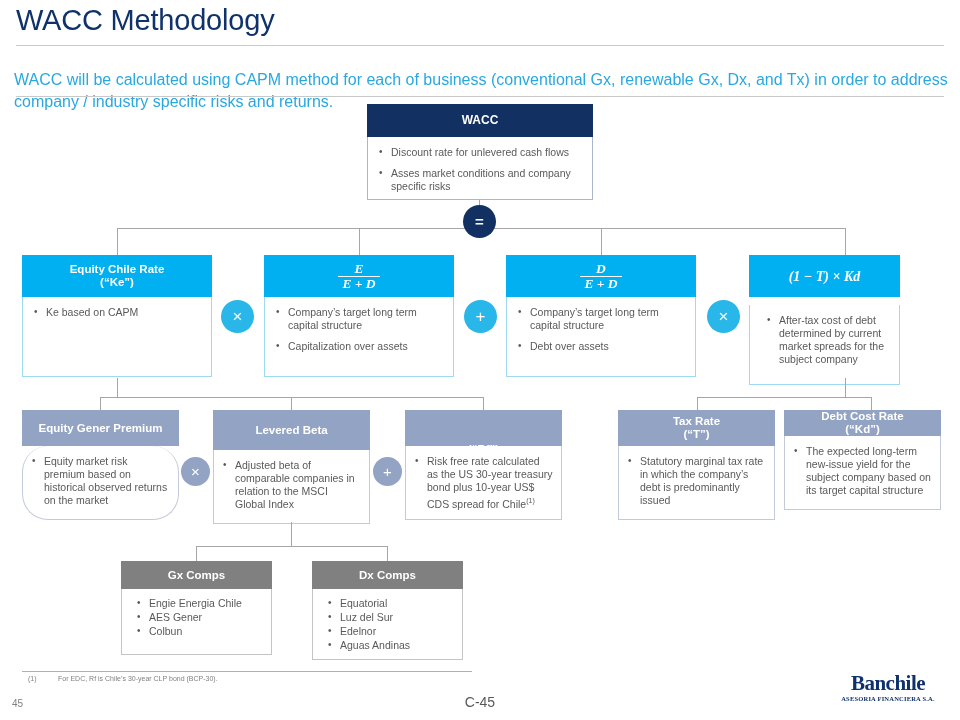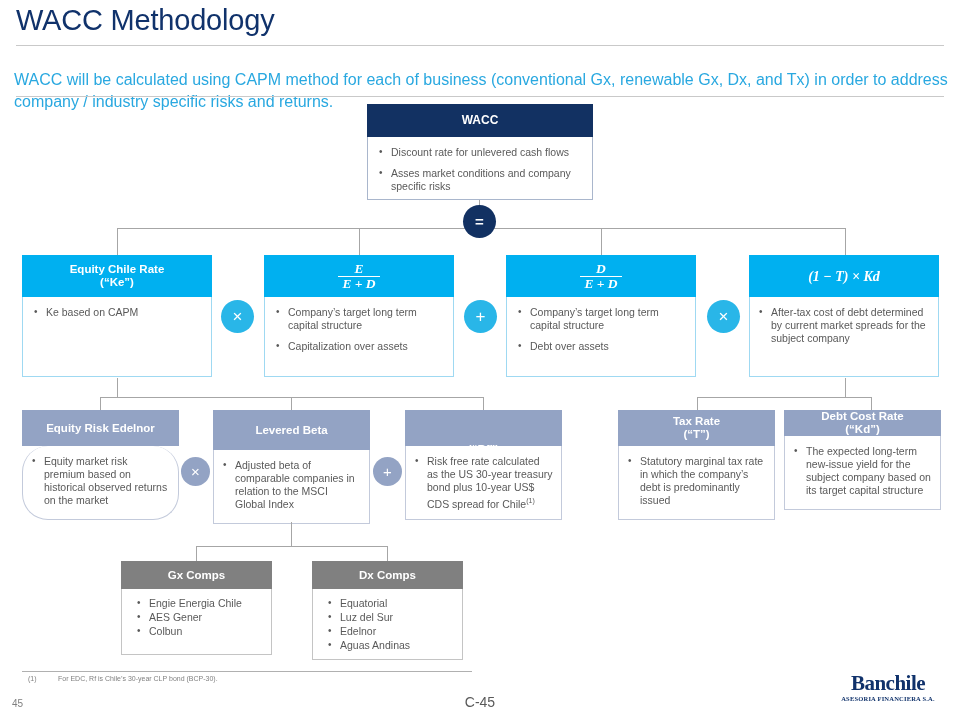--- a/index.html
+++ b/index.html
@@ -169,45 +169,45 @@
     <div class="body" style="height:80px;padding:9px 8px 0 8px;">
       <ul class="bul">
         <li>Company’s target long term capital structure</li>
         <li>Debt over assets</li>
       </ul>
     </div>
   </div>
 
   <div class="op cy" style="left:707px;top:300px;width:33px;height:33px;">×</div>
 
-  <div class="box cyan" style="left:749px;top:255px;width:190px;">
+  <div class="box cyan" style="left:749px;top:255px;width:151px;">
     <div class="hdr" style="height:42px;">
       <span class="mathline">(1 − T) × Kd</span>
     </div>
-    <div class="body" style="height:80px;padding:9px 8px 0 6px;">
+    <div class="body" style="height:80px;padding:9px 8px 0 14px;margin-top:8px;">
       <ul class="bul">
         <li>After-tax cost of debt determined by current market spreads for the subject company</li>
       </ul>
     </div>
   </div>
 
   <div class="ln lnv" style="left:117px;top:378px;height:19px;"></div>
   <div class="ln lnh" style="left:100px;top:397px;width:383px;"></div>
   <div class="ln lnv" style="left:100px;top:397px;height:13px;"></div>
   <div class="ln lnv" style="left:291px;top:397px;height:13px;"></div>
   <div class="ln lnv" style="left:483px;top:397px;height:13px;"></div>
 
   <div class="ln lnv" style="left:845px;top:378px;height:19px;"></div>
   <div class="ln lnh" style="left:697px;top:397px;width:175px;"></div>
   <div class="ln lnv" style="left:697px;top:397px;height:13px;"></div>
   <div class="ln lnv" style="left:871px;top:397px;height:13px;"></div>
 
   <div class="box steel" style="left:22px;top:410px;width:157px;">
     <div class="hdr" style="height:36px;flex-direction:column;">
-      <span>Equity Risk Edelnor</span>
+      <span>Equity Gener Premium</span>
     </div>
     <div class="body" style="height:74px;padding:9px 8px 0 6px;border-radius:26px;">
       <ul class="bul">
         <li>Equity market risk premium based on historical observed returns on the market</li>
       </ul>
     </div>
   </div>
 
   <div class="op st" style="left:181px;top:457px;width:29px;height:29px;font-size:15px;">×</div>
 

